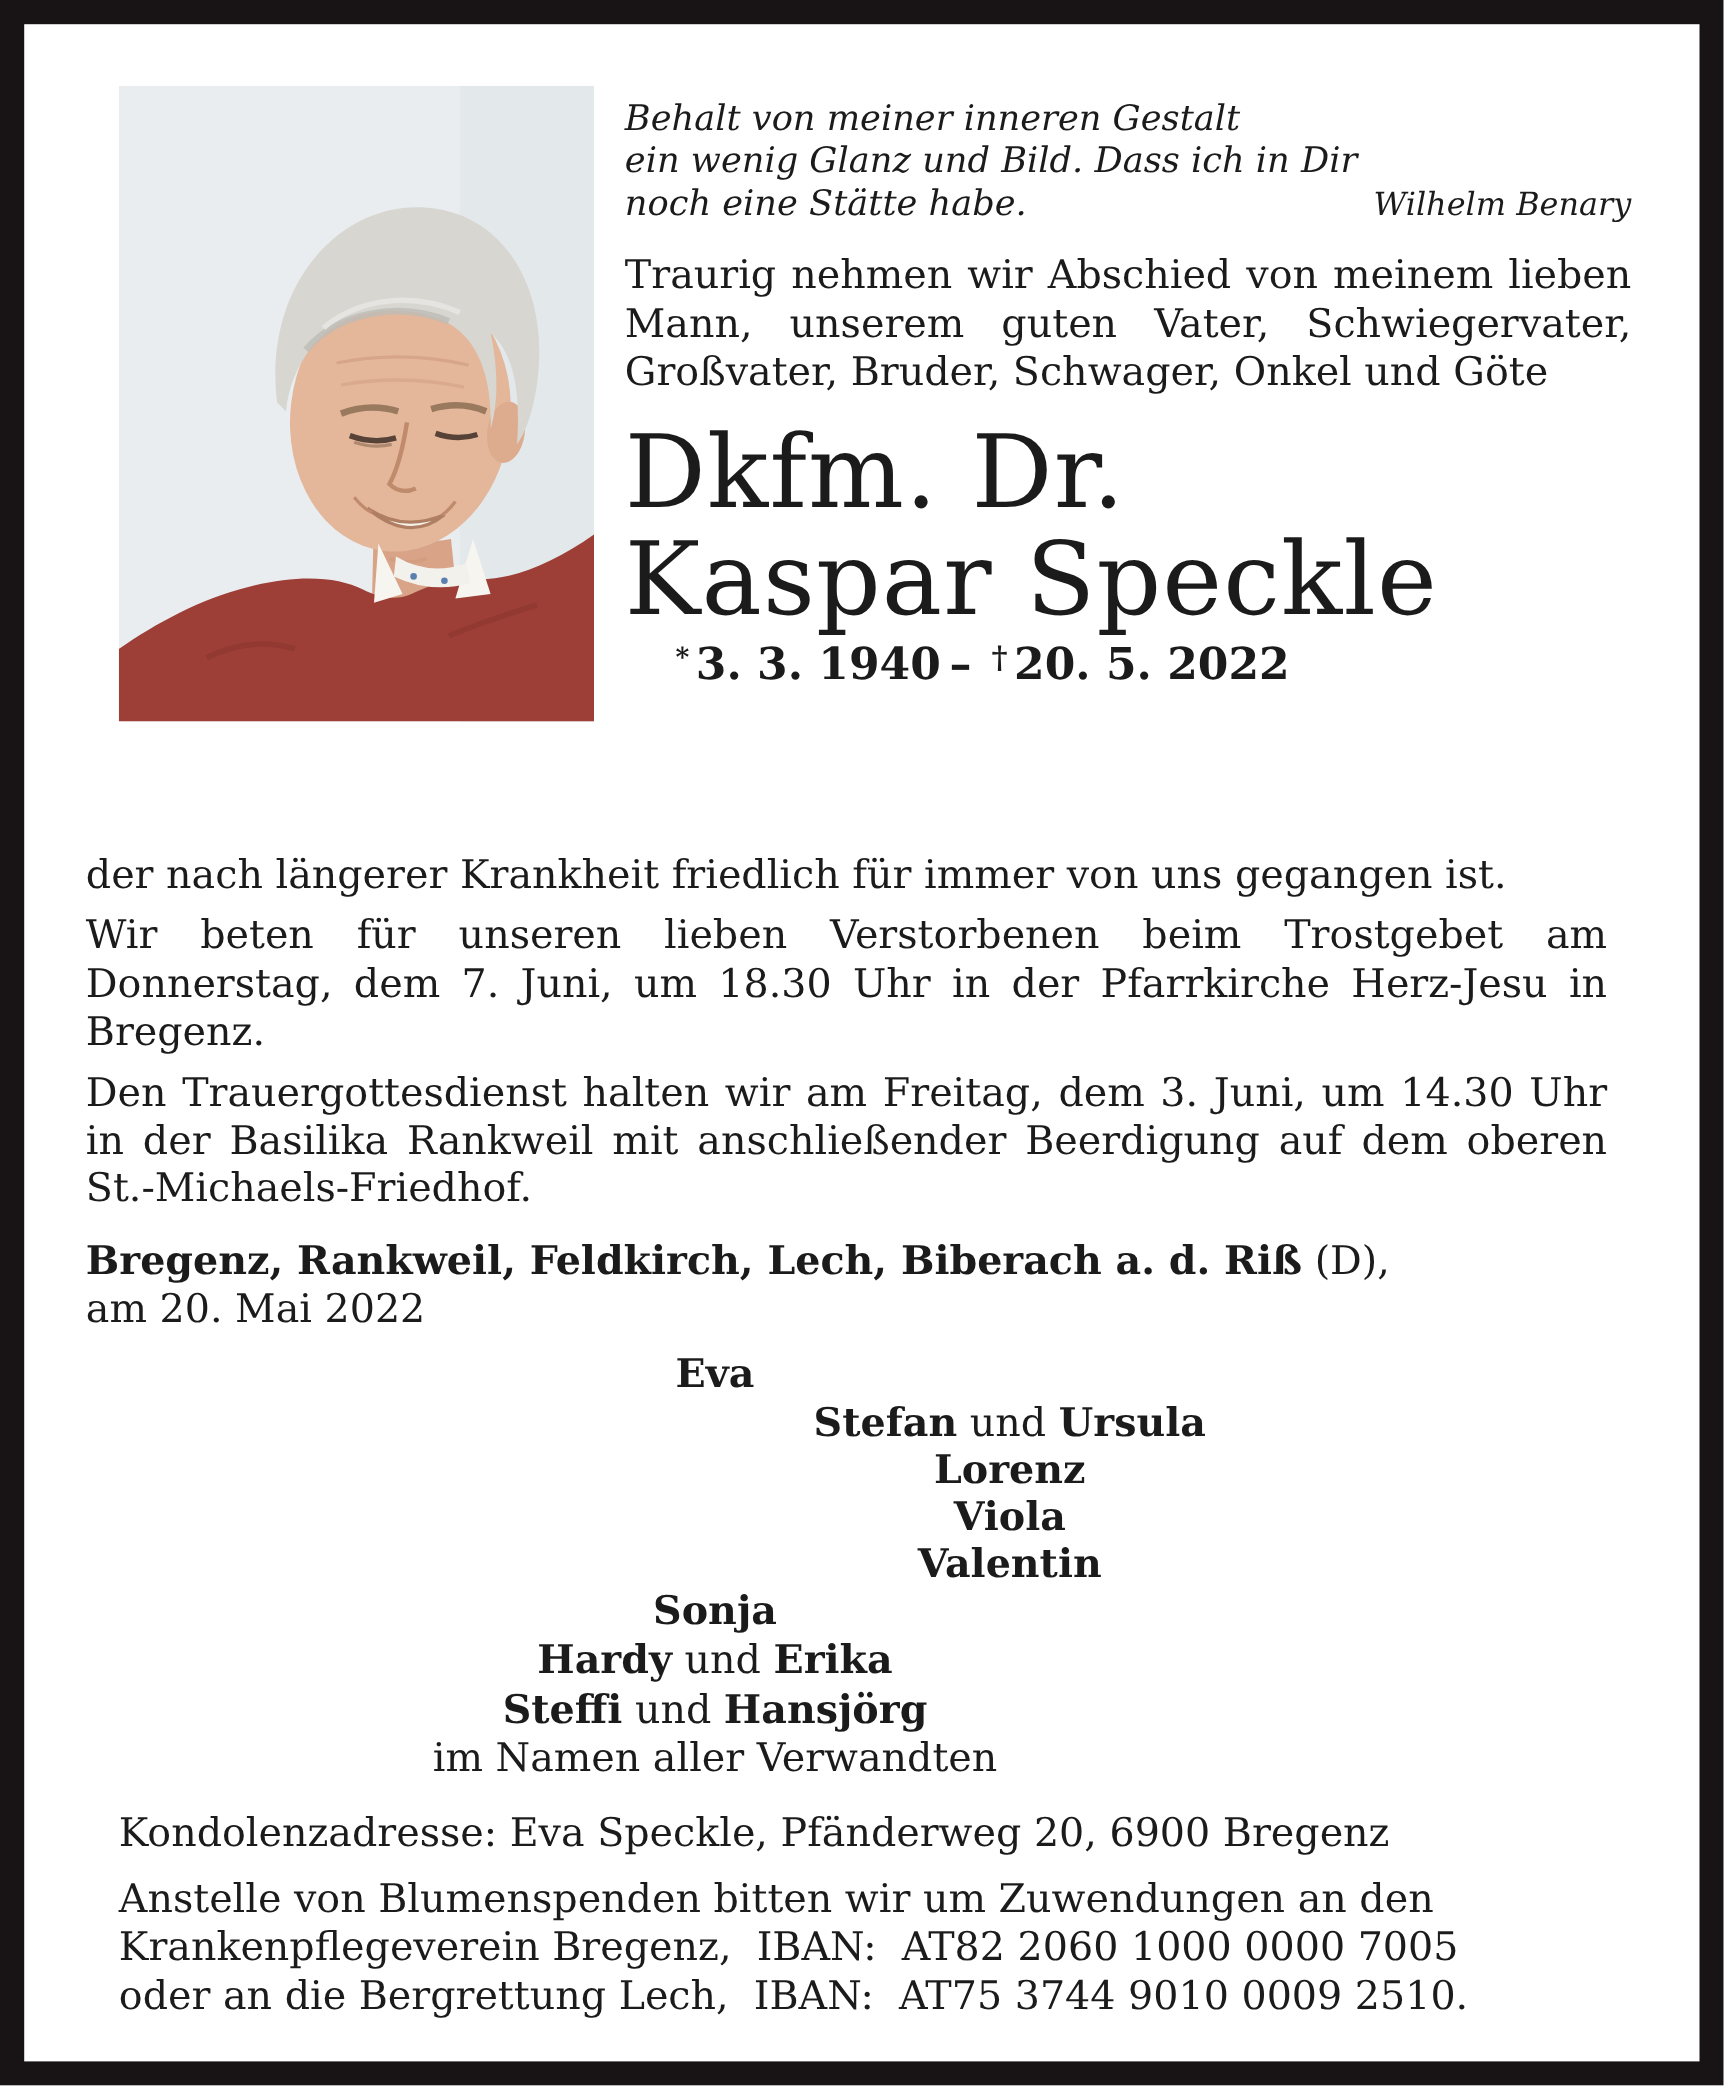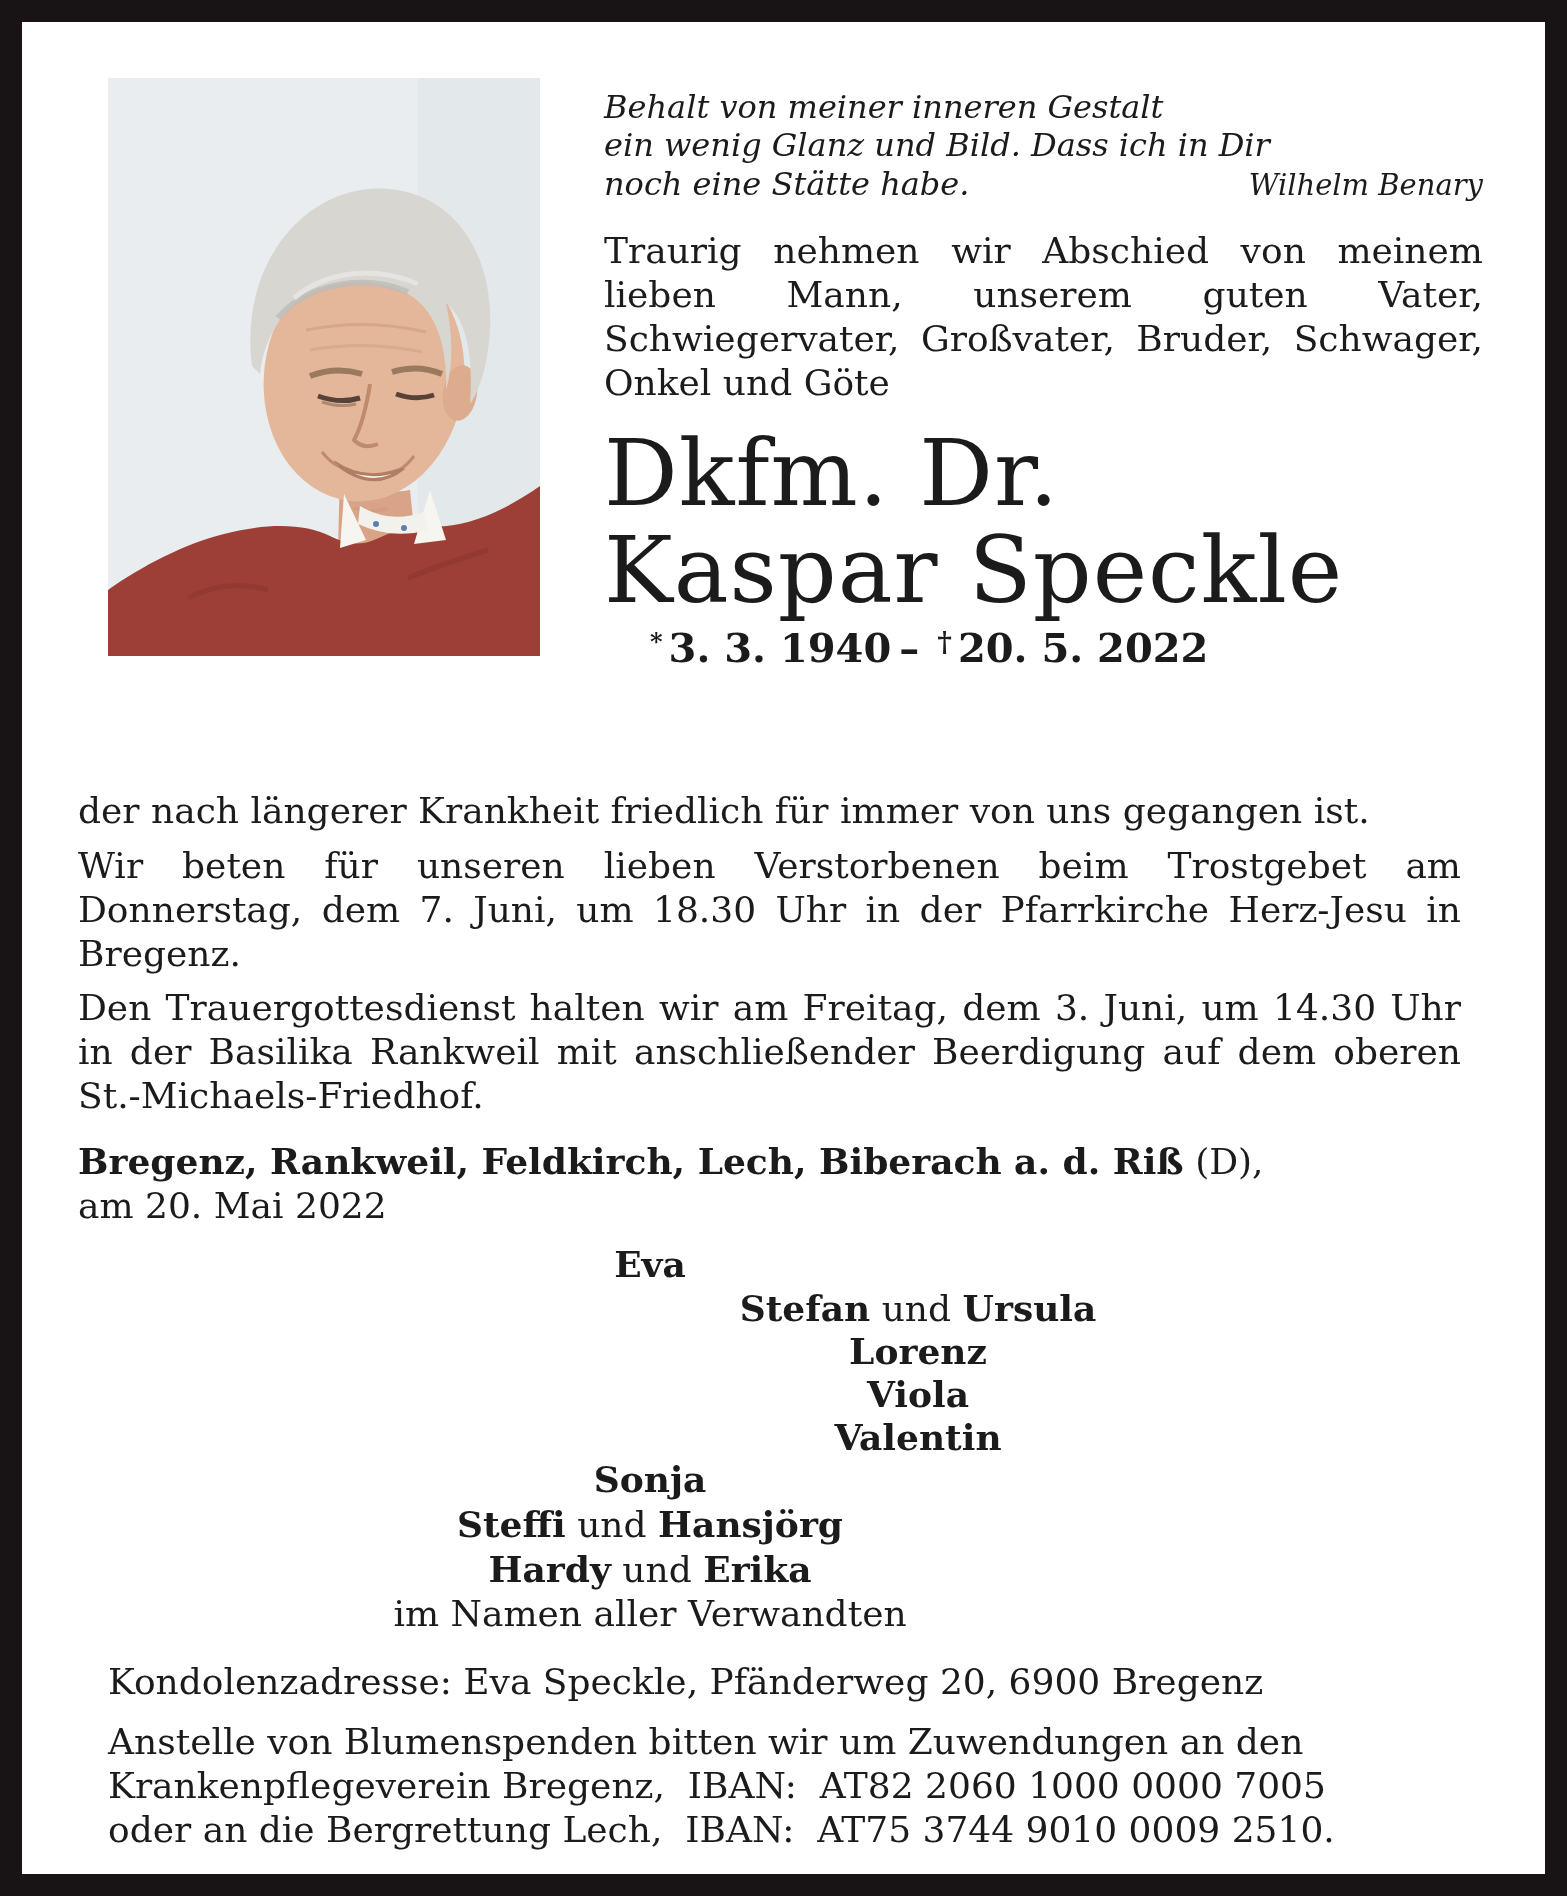--- a/index.html
+++ b/index.html
@@ -7,21 +7,21 @@
     width:1567px;height:1896px;box-sizing:border-box;
     border:22px solid #181314;background:#ffffff;
     position:relative;overflow:hidden;
     font-family:"DejaVu Serif","Liberation Serif",serif;
     color:#1b1b1b;
   }
   
   .top{display:flex;padding:56px 62px 0 86px;}
   .photo-wrap{width:432px;height:578px;flex:0 0 auto;}
   .photo-wrap svg{display:block;}
-  .right-col{flex:1;padding:10px 0 0 28px;min-width:0;margin-left:36px;}
+  .right-col{flex:1;padding:10px 0 0 28px;min-width:0;}
   .quote{font-style:italic;font-size:32px;line-height:1.2;}
   .quote-line3{display:flex;justify-content:space-between;align-items:baseline;}
   .attribution{font-size:29px;padding-left:18px;white-space:nowrap;}
   .intro{margin-top:26px;font-size:36px;line-height:1.22;text-align:justify;}
   .name{margin-top:20px;font-size:92px;line-height:1.06;letter-spacing:1px;}
   .dates{margin-top:4px;font-weight:bold;font-size:40px;padding-left:46px;white-space:nowrap;}
   .birth-star{font-size:0.6em;vertical-align:0.5em;margin-right:6px;}
   .death-cross{font-size:0.7em;vertical-align:0.35em;margin:0 6px 0 10px;}
   .dates .sep{margin:0 8px;}
   
@@ -139,22 +139,22 @@
     <div class="m-cols">
       <div class="m-col m-right">
         <div class="m-row"><b>Stefan</b> <span class="und">und</span> <b>Ursula</b></div>
         <div class="m-row"><b>Lorenz</b></div>
         <div class="m-row"><b>Viola</b></div>
         <div class="m-row"><b>Valentin</b></div>
       </div>
     </div>
 
     <div class="m-line"><b>Sonja</b></div>
+    <div class="m-line"><b>Hardy</b> <span class="und">und</span> <b>Erika</b></div>
     <div class="m-line"><b>Steffi</b> <span class="und">und</span> <b>Hansjörg</b></div>
-    <div class="m-line"><b>Hardy</b> <span class="und">und</span> <b>Erika</b></div>
     <div class="m-line">im Namen aller Verwandten</div>
   </div>
 
   <div class="bottom">
     <div class="condolence">Kondolenzadresse: Eva Speckle, Pfänderweg 20, 6900 Bregenz</div>
     <div class="donations">
       <div>Anstelle von Blumenspenden bitten wir um Zuwendungen an den</div>
       <div>Krankenpflegeverein Bregenz,&nbsp; IBAN:&nbsp; AT82 2060 1000 0000 7005</div>
       <div>oder an die Bergrettung Lech,&nbsp; IBAN:&nbsp; AT75 3744 9010 0009 2510.</div>
     </div>

